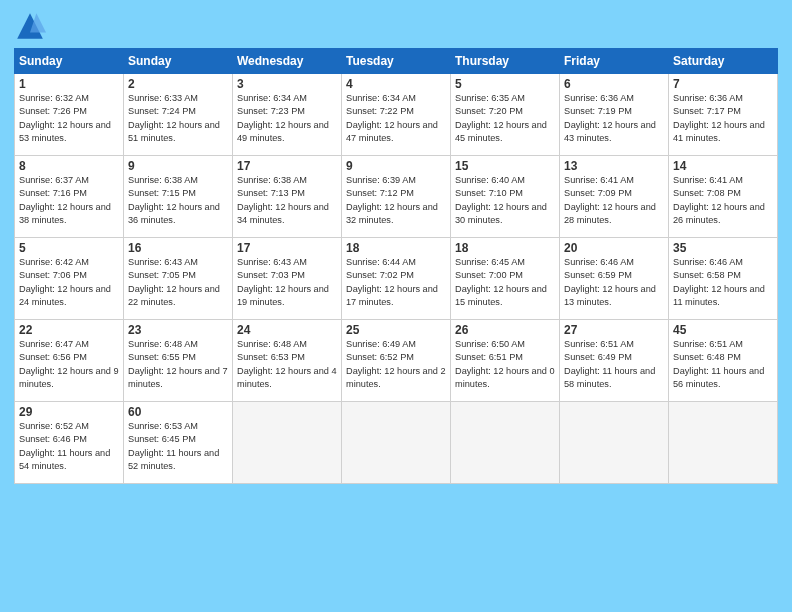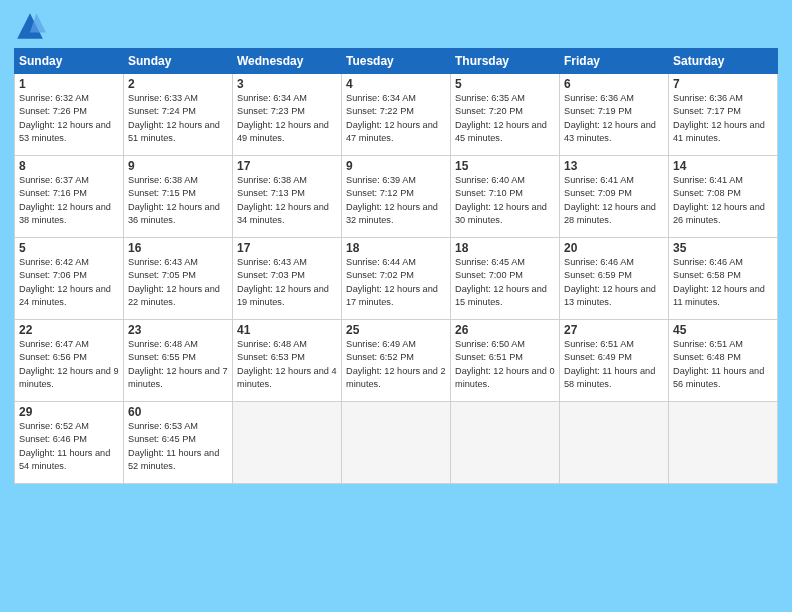--- a/index.html
+++ b/index.html
@@ -224,21 +224,21 @@
         <tr>
           <td>
             <span class="day-num">22</span>
             <div class="day-info">Sunrise: 6:47 AM<br>Sunset: 6:56 PM<br>Daylight: 12 hours and 9 minutes.</div>
           </td>
           <td>
             <span class="day-num">23</span>
             <div class="day-info">Sunrise: 6:48 AM<br>Sunset: 6:55 PM<br>Daylight: 12 hours and 7 minutes.</div>
           </td>
           <td>
-            <span class="day-num">41</span>
+            <span class="day-num">24</span>
             <div class="day-info">Sunrise: 6:48 AM<br>Sunset: 6:53 PM<br>Daylight: 12 hours and 4 minutes.</div>
           </td>
           <td>
             <span class="day-num">25</span>
             <div class="day-info">Sunrise: 6:49 AM<br>Sunset: 6:52 PM<br>Daylight: 12 hours and 2 minutes.</div>
           </td>
           <td>
             <span class="day-num">26</span>
             <div class="day-info">Sunrise: 6:50 AM<br>Sunset: 6:51 PM<br>Daylight: 12 hours and 0 minutes.</div>
           </td>

